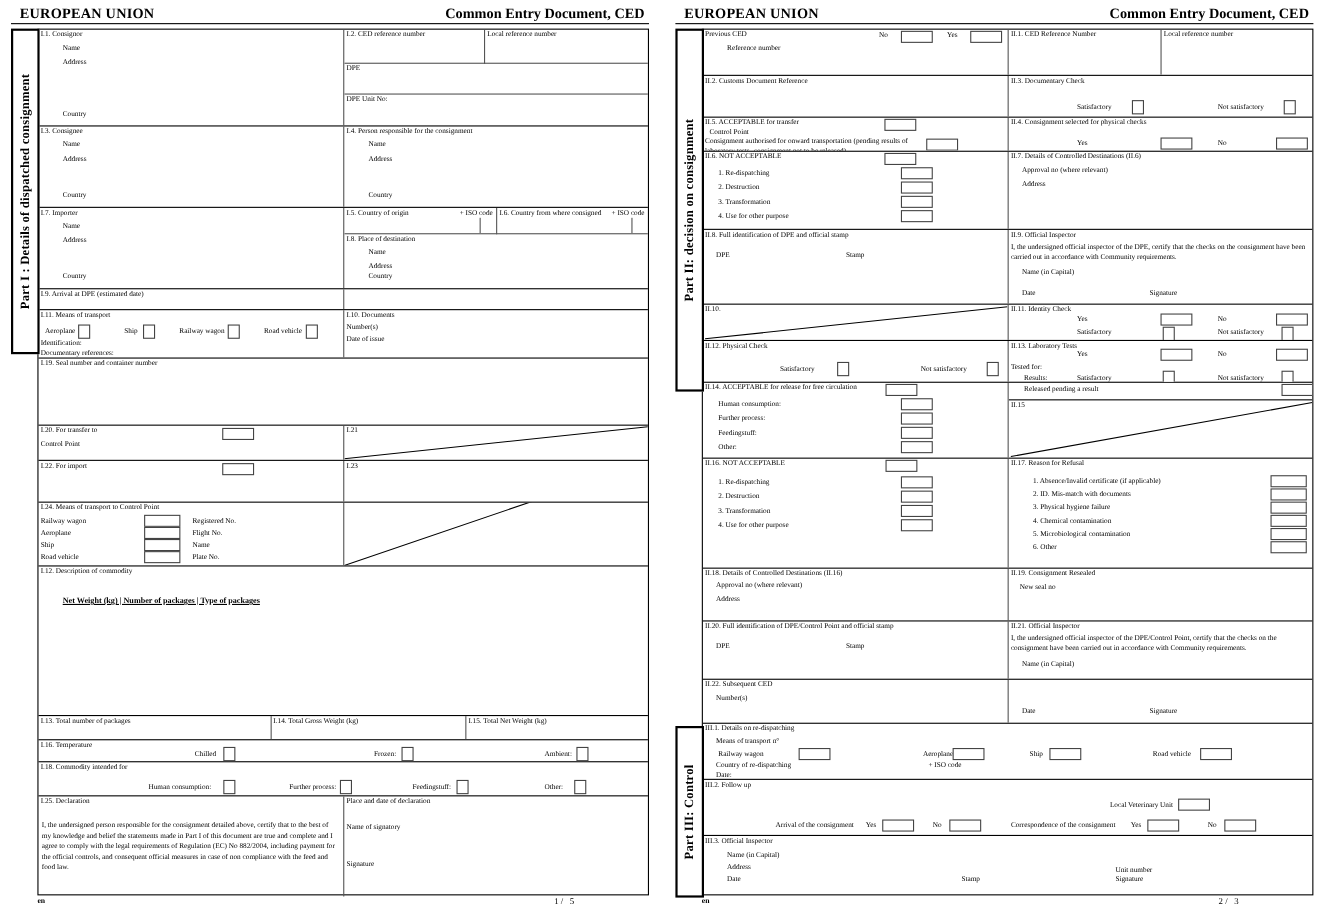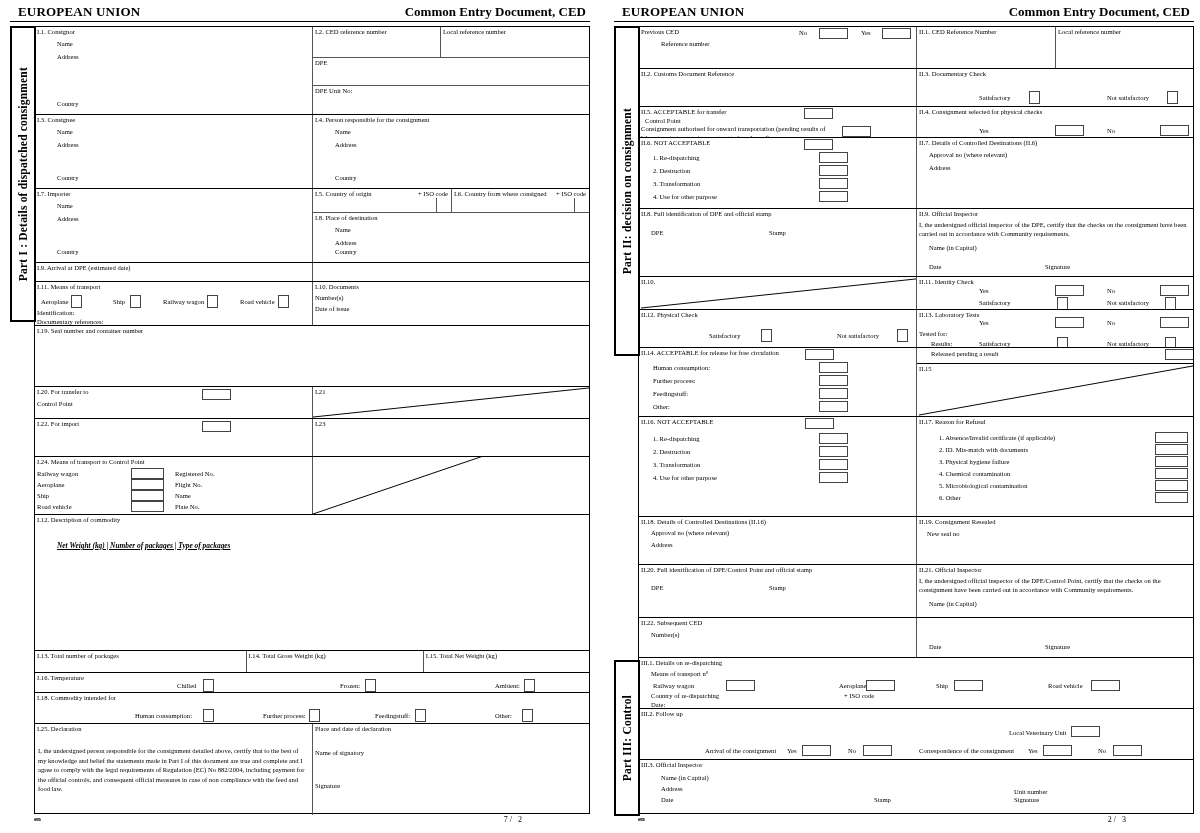--- a/index.html
+++ b/index.html
@@ -210,21 +210,21 @@
           <div class="cell sep" style="left:50%;width:50%;">
             <svg class="diag" viewBox="0 0 280 96" preserveAspectRatio="none" style="top:-38px;height:96px;">
               <line x1="0" y1="95" x2="280" y2="1" stroke="#000" stroke-width="1"></line>
             </svg>
           </div>
         </div>
 
         <div class="row thick" style="height:136px;">
           <div class="cell" style="left:0;width:100%;">
             <div class="ttl">I.12. Description of commodity</div>
-            <div class="lbl ul" style="left:22px;top:26px;font-style:italic;">Net Weight (kg) | Number of packages | Type of packages</div>
+            <div class="lbl ul" style="left:22px;top:26px;">Net Weight (kg) | Number of packages | Type of packages</div>
           </div>
         </div>
 
         <div class="row thick" style="height:22px;">
           <div class="cell" style="left:0;width:38%;">
             <div class="ttl">I.13. Total number of packages</div>
           </div>
           <div class="cell sep" style="left:38%;width:32%;">
             <div class="ttl">I.14. Total Gross Weight (kg)</div>
           </div>
@@ -269,21 +269,21 @@
             <div class="lbl" style="left:2px;top:25px;">Name of signatory</div>
             <div class="lbl" style="left:2px;top:58px;">Signature</div>
           </div>
         </div>
 
       </div>
     </div>
 
     <div class="foot">
       <div class="lang">en</div>
-      <div class="pg">7/  2</div>
+      <div class="pg">1/  5</div>
     </div>
   </div>
 
   <div class="page page-right">
 
     <div class="hdr">
       <div class="eu">EUROPEAN UNION</div>
       <div class="ced">Common Entry Document, CED</div>
       <div class="rule"></div>
     </div>

